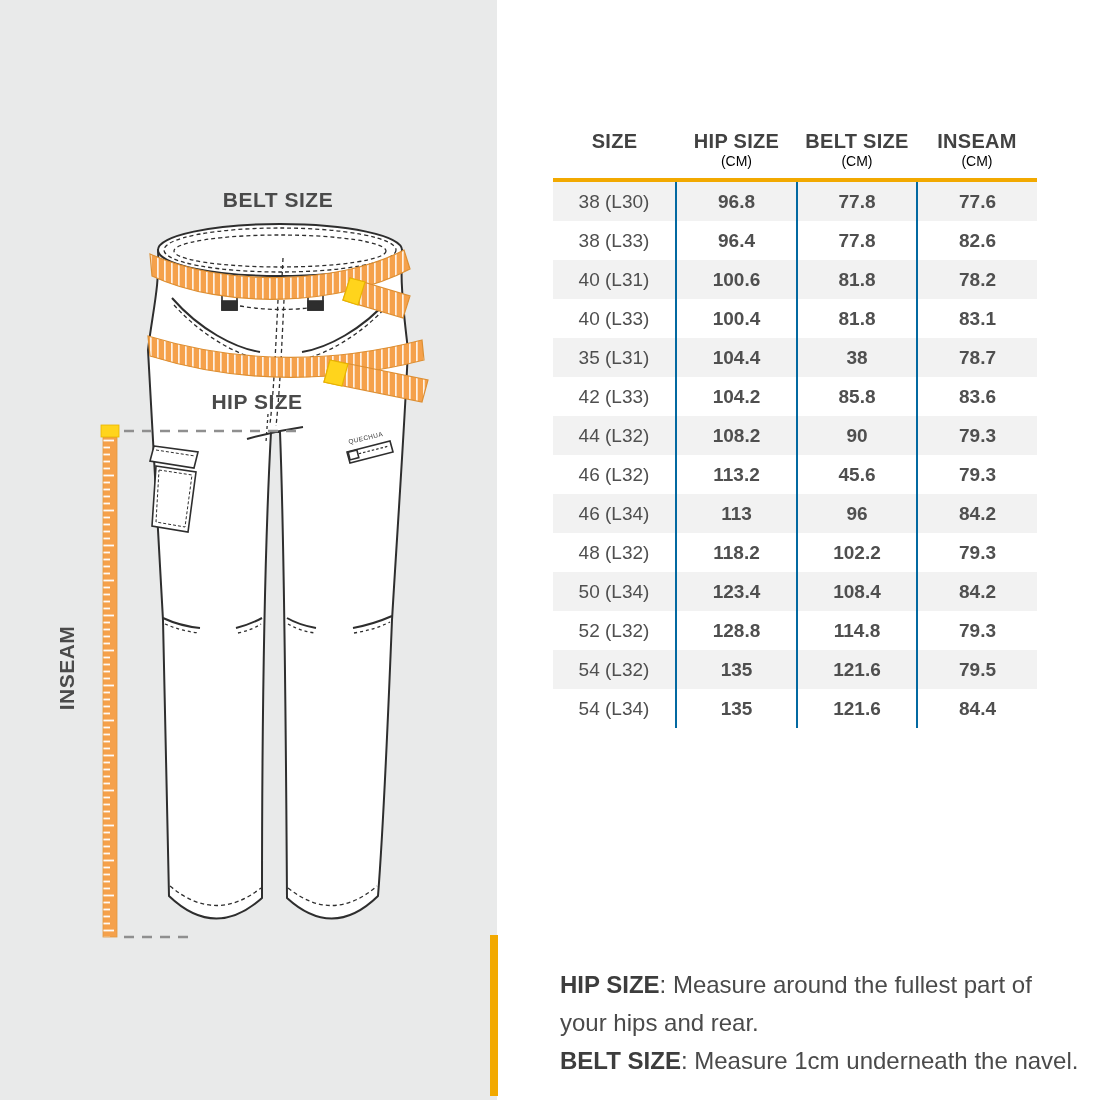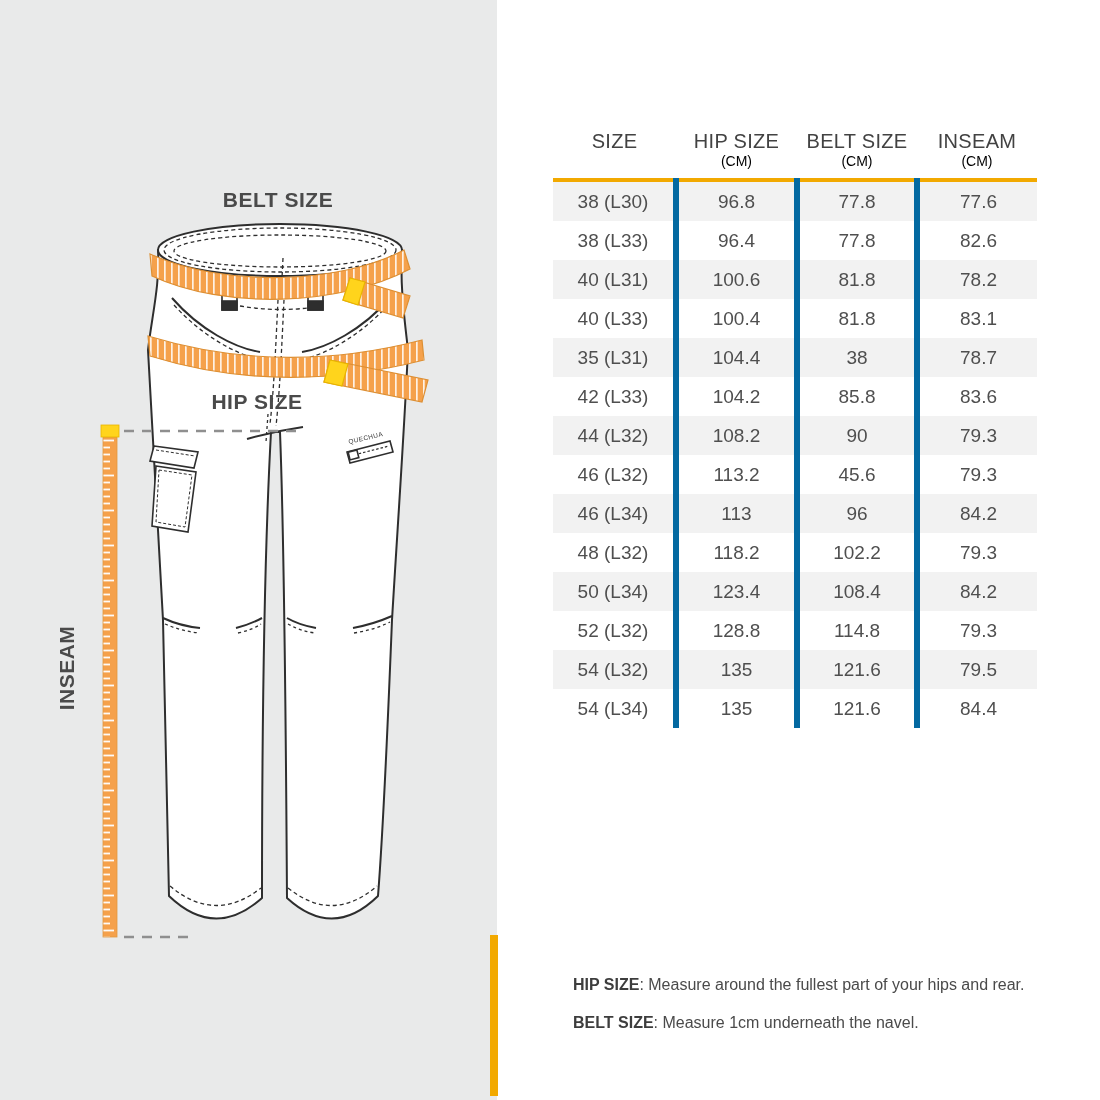--- a/index.html
+++ b/index.html
@@ -36,37 +36,37 @@
   }
   .size-table col.c1{width:123px}
   .size-table col.c2{width:121px}
   .size-table col.c3{width:120px}
   .size-table col.c4{width:120px}
   .size-table thead th{
     padding:6px 0 8px 0;vertical-align:top;
     border-bottom:4px solid #f2a900;
   }
   .size-table .hd{
-    font-size:20px;font-weight:normal;color:#424242;letter-spacing:.3px;
+    font-size:20px;font-weight:bold;color:#424242;letter-spacing:.3px;
     line-height:23px;text-align:center;
   }
   .size-table .unit{
     font-size:14px;font-weight:normal;color:#000000;line-height:17px;
     min-height:17px;text-align:center;
   }
   .size-table tbody td{
     height:39px;text-align:center;font-size:19px;color:#4f4f4f;
     padding:0;
   }
-  .size-table tbody td + td{border-left:6px solid #0369a1;}
+  .size-table tbody td + td{border-left:2px solid #0369a1;font-weight:bold;}
   .size-table tbody tr:nth-child(odd){background:#f2f2f2;}
   
   .notes{
-    position:absolute;left:573px;top:966px;width:520px;
-    font-size:16px;line-height:38px;color:#4a4a4a;
+    position:absolute;left:560px;top:966px;width:520px;
+    font-size:24px;line-height:38px;color:#4a4a4a;
   }
   .notes b{color:#3d3d3d;}
 </style>
 </head>
 <body>
 
 <div class="left-panel">
 
   <svg class="diagram-svg" width="497" height="1100" viewBox="0 0 497 1100">
     <defs>

